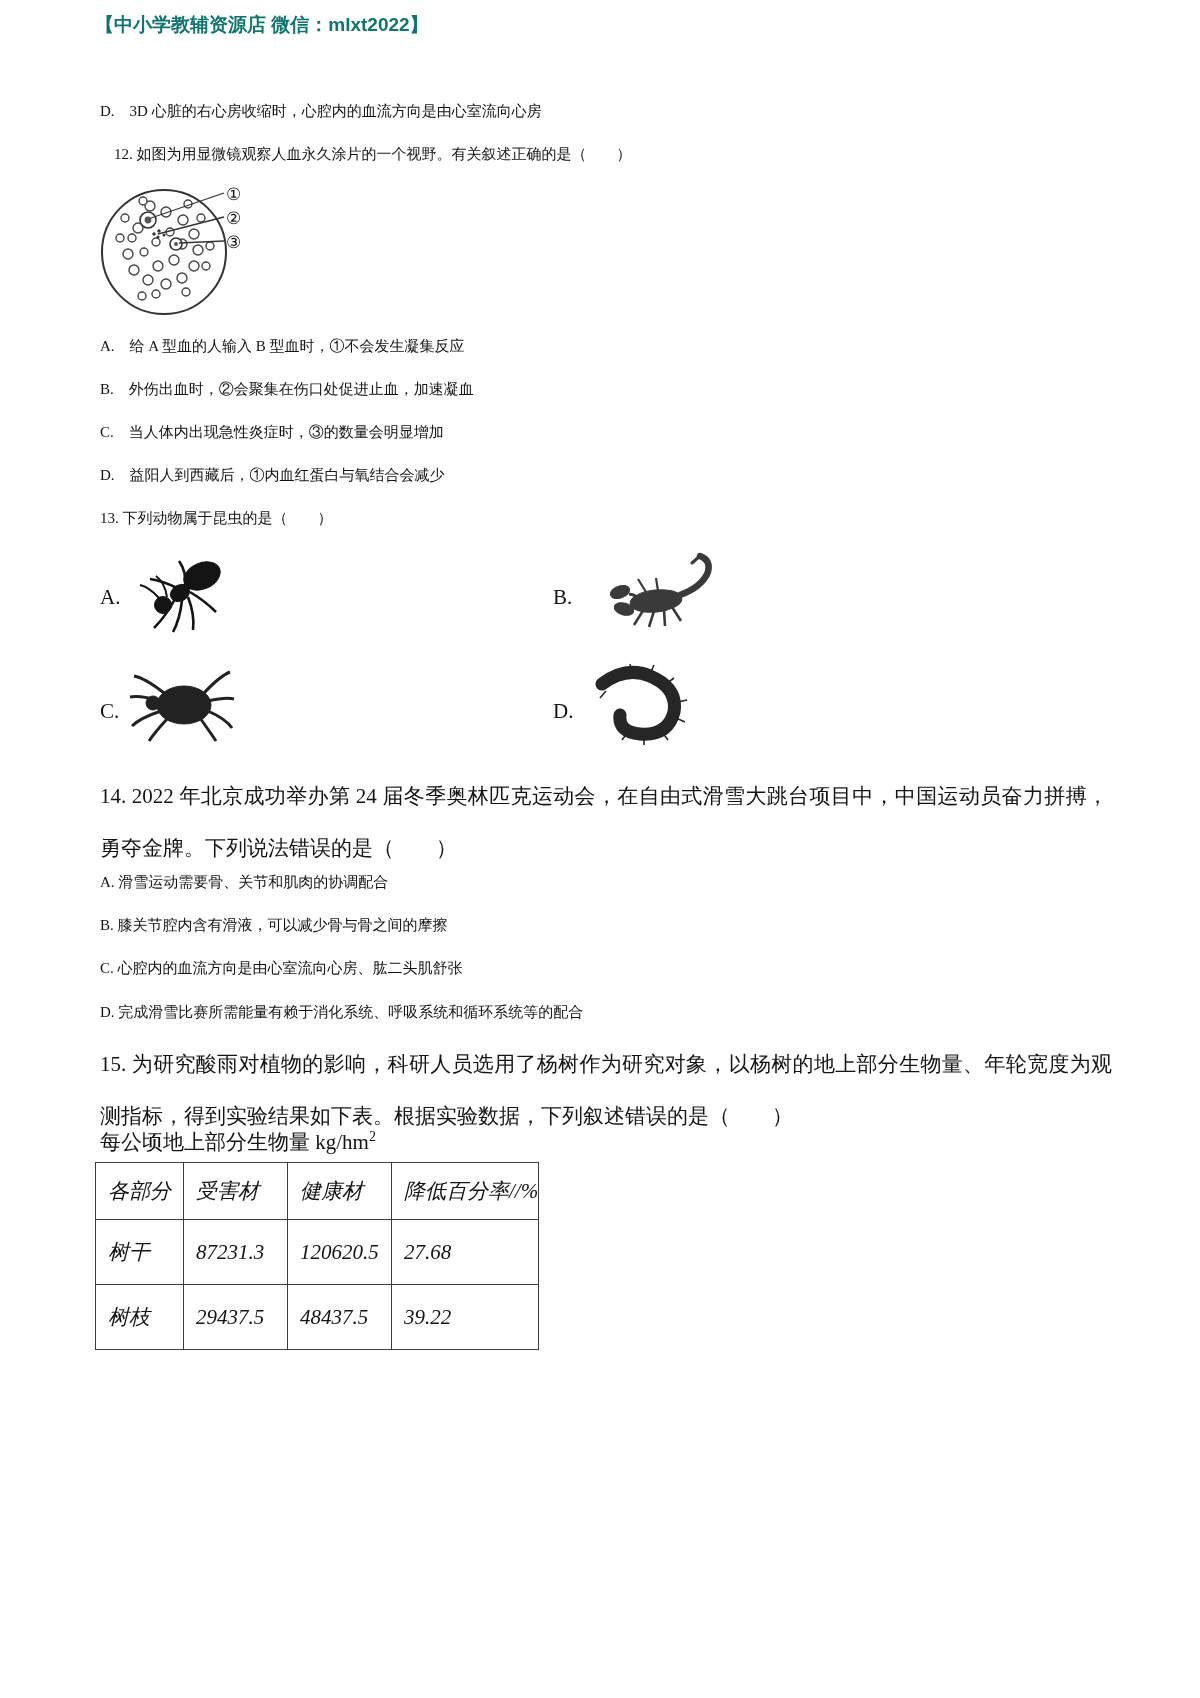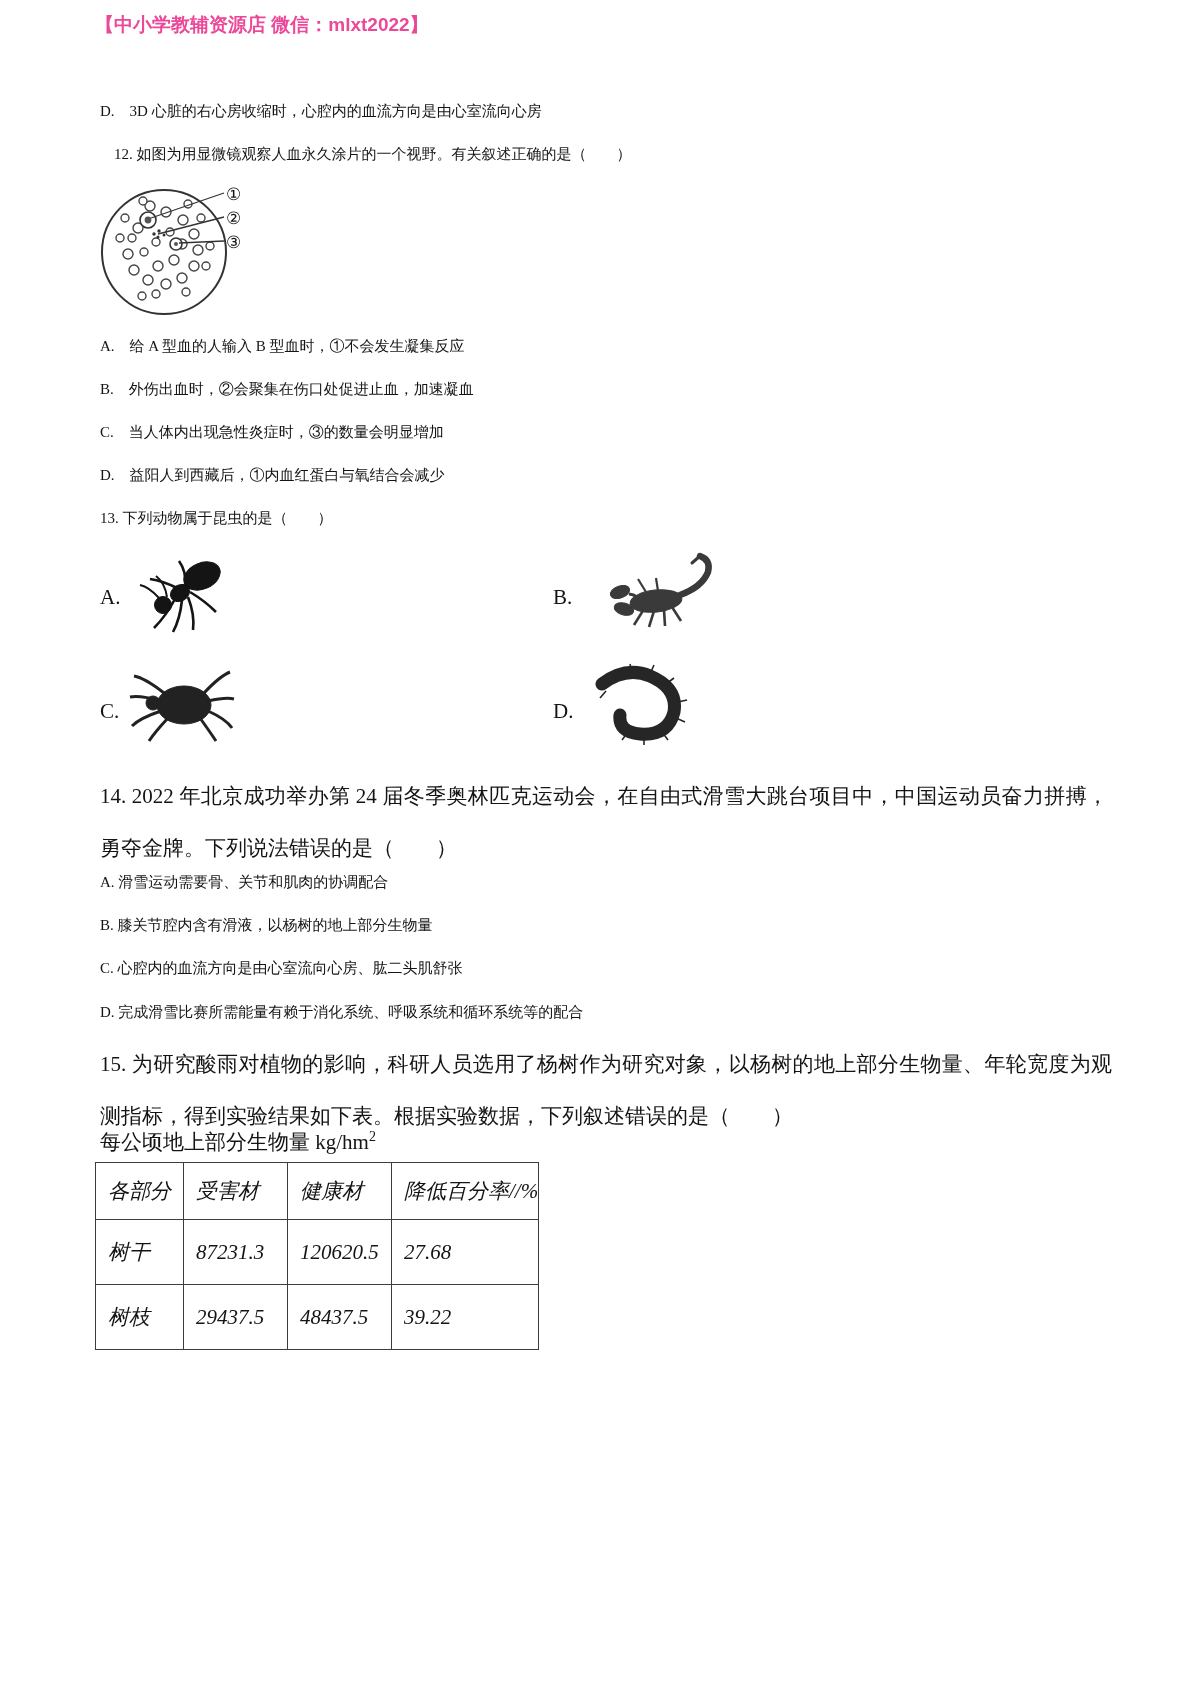--- a/index.html
+++ b/index.html
@@ -12,21 +12,21 @@
   .page { position:relative; width:1200px; height:1698px; background:#ffffff; overflow:hidden; }
   .abs { position:absolute; }
   .line {
     font-size:15px; line-height:32px; white-space:pre;
   }
   .stem {
     font-size:21px; line-height:52px; text-align:justify;
   }
   .watermark {
     font-family:"Liberation Sans","DejaVu Sans",sans-serif;
-    font-size:19px; font-weight:bold; color:#ec4899; white-space:pre;
+    font-size:19px; font-weight:bold; color:#0f766e; white-space:pre;
   }
   .opt-label { font-size:21px; white-space:pre; }
   .biomass-caption { font-size:21px; white-space:pre; }
   .biomass-caption sup { font-size:14px; }
   table.biomass-table { border-collapse:collapse; table-layout:fixed; }
   table.biomass-table td {
     border:1.6px solid #3c3c3c;
     font-size:21px;
     padding-left:12px;
     text-align:left;
@@ -179,21 +179,21 @@
       <path d="M88 58 L97 62"></path>
         <path d="M74 72 L80 80"></path>
         <path d="M56 76 L56 85"></path>
       <path d="M40 72 L34 80"></path>
     </g>
   </svg>
 
   <div class="abs stem" style="top:770px;left:100px;width:1008px;">14. 2022 年北京成功举办第 24 届冬季奥林匹克运动会，在自由式滑雪大跳台项目中，中国运动员奋力拼搏，勇夺金牌。下列说法错误的是（　　）</div>
 
   <div class="abs line" style="top:866px;left:100px;">A. 滑雪运动需要骨、关节和肌肉的协调配合</div>
-  <div class="abs line" style="top:909px;left:100px;">B. 膝关节腔内含有滑液，以杨树的地上部分生物量</div>
+  <div class="abs line" style="top:909px;left:100px;">B. 膝关节腔内含有滑液，可以减少骨与骨之间的摩擦</div>
   <div class="abs line" style="top:952px;left:100px;">C. 心腔内的血流方向是由心室流向心房、肱二头肌舒张</div>
   <div class="abs line" style="top:996px;left:100px;text-align:center;">D. 完成滑雪比赛所需能量有赖于消化系统、呼吸系统和循环系统等的配合</div>
 
   <div class="abs stem" style="top:1038px;left:100px;width:1012px;">15. 为研究酸雨对植物的影响，科研人员选用了杨树作为研究对象，以杨树的地上部分生物量、年轮宽度为观测指标，得到实验结果如下表。根据实验数据，下列叙述错误的是（　　）</div>
 
   <div class="abs biomass-caption" style="top:1128px;left:100px;"><span>每公顷地上部分生物量 kg/hm</span><sup>2</sup></div>
 
   <table class="abs biomass-table" style="top:1162px;left:95px;font-style:italic;">
     <colgroup>
       <col style="width:88px">

